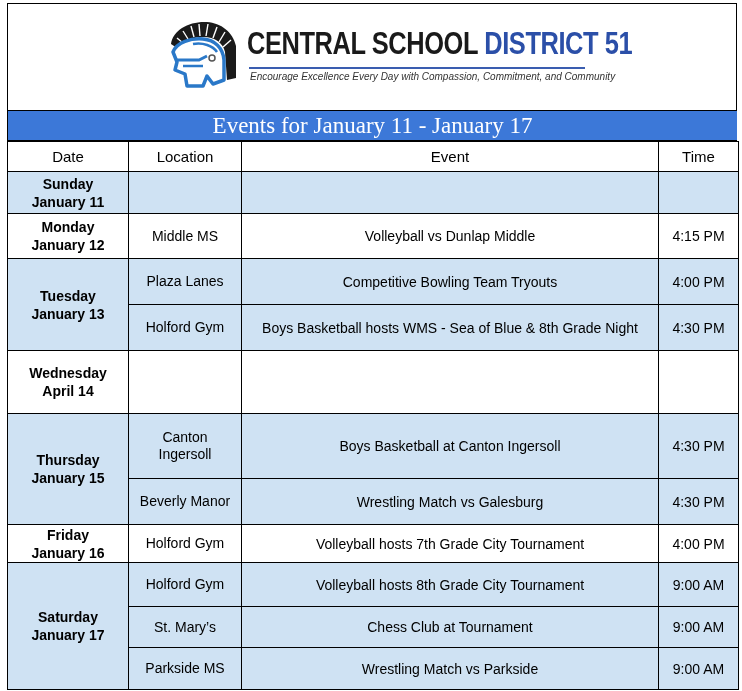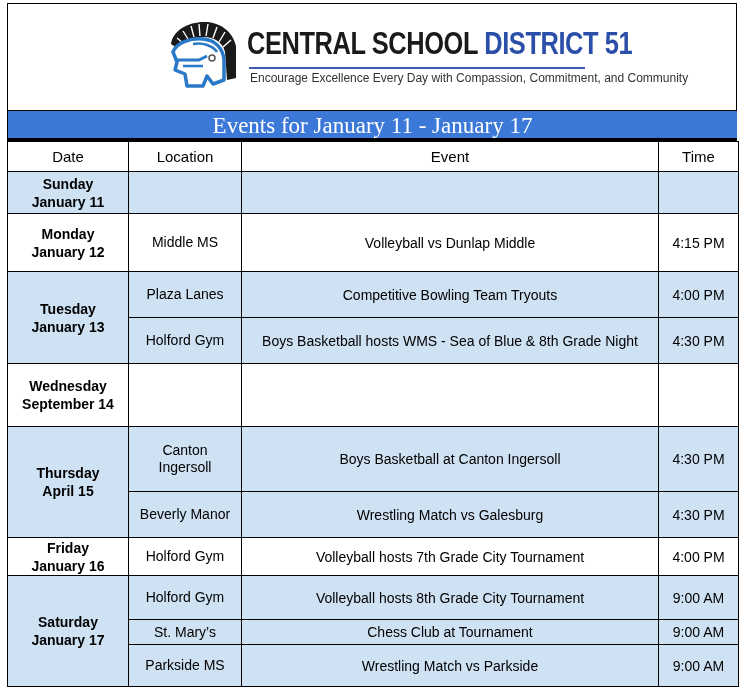--- a/index.html
+++ b/index.html
@@ -8,24 +8,24 @@
   .frame { position: absolute; left: 7px; top: 3px; width: 730px; height: 680px;
            border: 1px solid #000; box-sizing: border-box; border-bottom: none; }
   .logo { position: absolute; left: 163px; top: 18px; width: 430px; height: 72px; }
   .helmet { position: absolute; left: 0; top: 0; width: 78px; height: 72px; }
   .brand { position: absolute; left: 84px; top: 10px; font-family: "Liberation Sans", sans-serif;
            font-weight: bold; font-size: 31px; letter-spacing: -0.5px; transform: scaleX(0.82);
            transform-origin: left top; white-space: nowrap; line-height: 32px; }
   .brand .dark { color: #1a1a1a; }
   .brand .blue { color: #2b4fa8; }
   .brand-rule { position: absolute; left: 86px; top: 49px; width: 336px; height: 2px; background: #3a5db0; }
-  .tagline { position: absolute; left: 87px; top: 53px; font-size: 12px; 
+  .tagline { position: absolute; left: 87px; top: 53px; font-size: 10px; font-style: italic;
              color: #333; white-space: nowrap; }
   .title-bar { position: absolute; left: 8px; top: 110px; width: 729px; height: 31px;
-               background: #3c78d8; border-top: 1px solid #000; border-bottom: 3px solid #000000;
+               background: #3c78d8; border-top: 1px solid #000; border-bottom: 1px solid #000000;
                box-sizing: border-box; color: #fff; text-align: center;
                font-family: "Liberation Serif", serif; font-size: 23px; line-height: 29px; }
   table.events { position: absolute; left: 7px; top: 141px; border-collapse: collapse;
                  table-layout: fixed; width: 731px; }
   table.events td, table.events th { border: 1px solid #000; text-align: center; vertical-align: middle;
                  font-size: 14px; padding: 0 4px; margin-top: 44px; }
   table.events th { font-weight: normal; font-size: 15px; height: 29px; background: #fff; }
   td.date { font-weight: bold; font-size: 15px; line-height: 18px; }
   tr.blue td { background: #cfe2f3; }
   tr.white td { background: #ffffff; }
@@ -83,48 +83,48 @@
   </thead>
   <tbody>
 
     <tr class="blue" style="height:42px">
       <td class="date"><span>Sunday</span><br><span>January 11</span></td>
       <td class="loc"></td>
       <td></td>
       <td></td>
     </tr>
 
-    <tr class="white" style="height:58px">
+    <tr class="white" style="height:45px">
       <td class="date"><span>Monday</span><br><span>January 12</span></td>
       <td class="loc">Middle MS</td>
       <td>Volleyball vs Dunlap Middle</td>
       <td>4:15 PM</td>
     </tr>
 
     <tr class="blue" style="height:46px">
       <td class="date" rowspan="2"><span>Tuesday</span><br><span>January 13</span></td>
       <td class="loc">Plaza Lanes</td>
       <td>Competitive Bowling Team Tryouts</td>
       <td>4:00 PM</td>
     </tr>
     <tr class="blue" style="height:46px">
       <td class="loc">Holford Gym</td>
       <td>Boys Basketball hosts WMS - Sea of Blue &amp; 8th Grade Night</td>
       <td>4:30 PM</td>
     </tr>
 
     <tr class="white" style="height:63px">
-      <td class="date"><span>Wednesday</span><br><span>September 14</span></td>
+      <td class="date"><span>Wednesday</span><br><span>April 14</span></td>
       <td class="loc"></td>
       <td></td>
       <td></td>
     </tr>
 
     <tr class="blue" style="height:65px">
-      <td class="date" rowspan="2"><span>Thursday</span><br><span>April 15</span></td>
+      <td class="date" rowspan="2"><span>Thursday</span><br><span>January 15</span></td>
       <td class="loc" style="padding:0 18px">Canton Ingersoll</td>
       <td>Boys Basketball at Canton Ingersoll</td>
       <td>4:30 PM</td>
     </tr>
     <tr class="blue" style="height:46px">
       <td class="loc">Beverly Manor</td>
       <td>Wrestling Match vs Galesburg</td>
       <td>4:30 PM</td>
     </tr>
 
@@ -134,21 +134,21 @@
       <td>Volleyball hosts 7th Grade City Tournament</td>
       <td>4:00 PM</td>
     </tr>
 
     <tr class="blue" style="height:44px">
       <td class="date" rowspan="3"><span>Saturday</span><br><span>January 17</span></td>
       <td class="loc">Holford Gym</td>
       <td>Volleyball hosts 8th Grade City Tournament</td>
       <td>9:00 AM</td>
     </tr>
-    <tr class="blue" style="height:25px">
+    <tr class="blue" style="height:41px">
       <td class="loc">St. Mary’s</td>
       <td>Chess Club at Tournament</td>
       <td>9:00 AM</td>
     </tr>
     <tr class="blue" style="height:42px">
       <td class="loc">Parkside MS</td>
       <td>Wrestling Match vs Parkside</td>
       <td>9:00 AM</td>
     </tr>
   </tbody>

